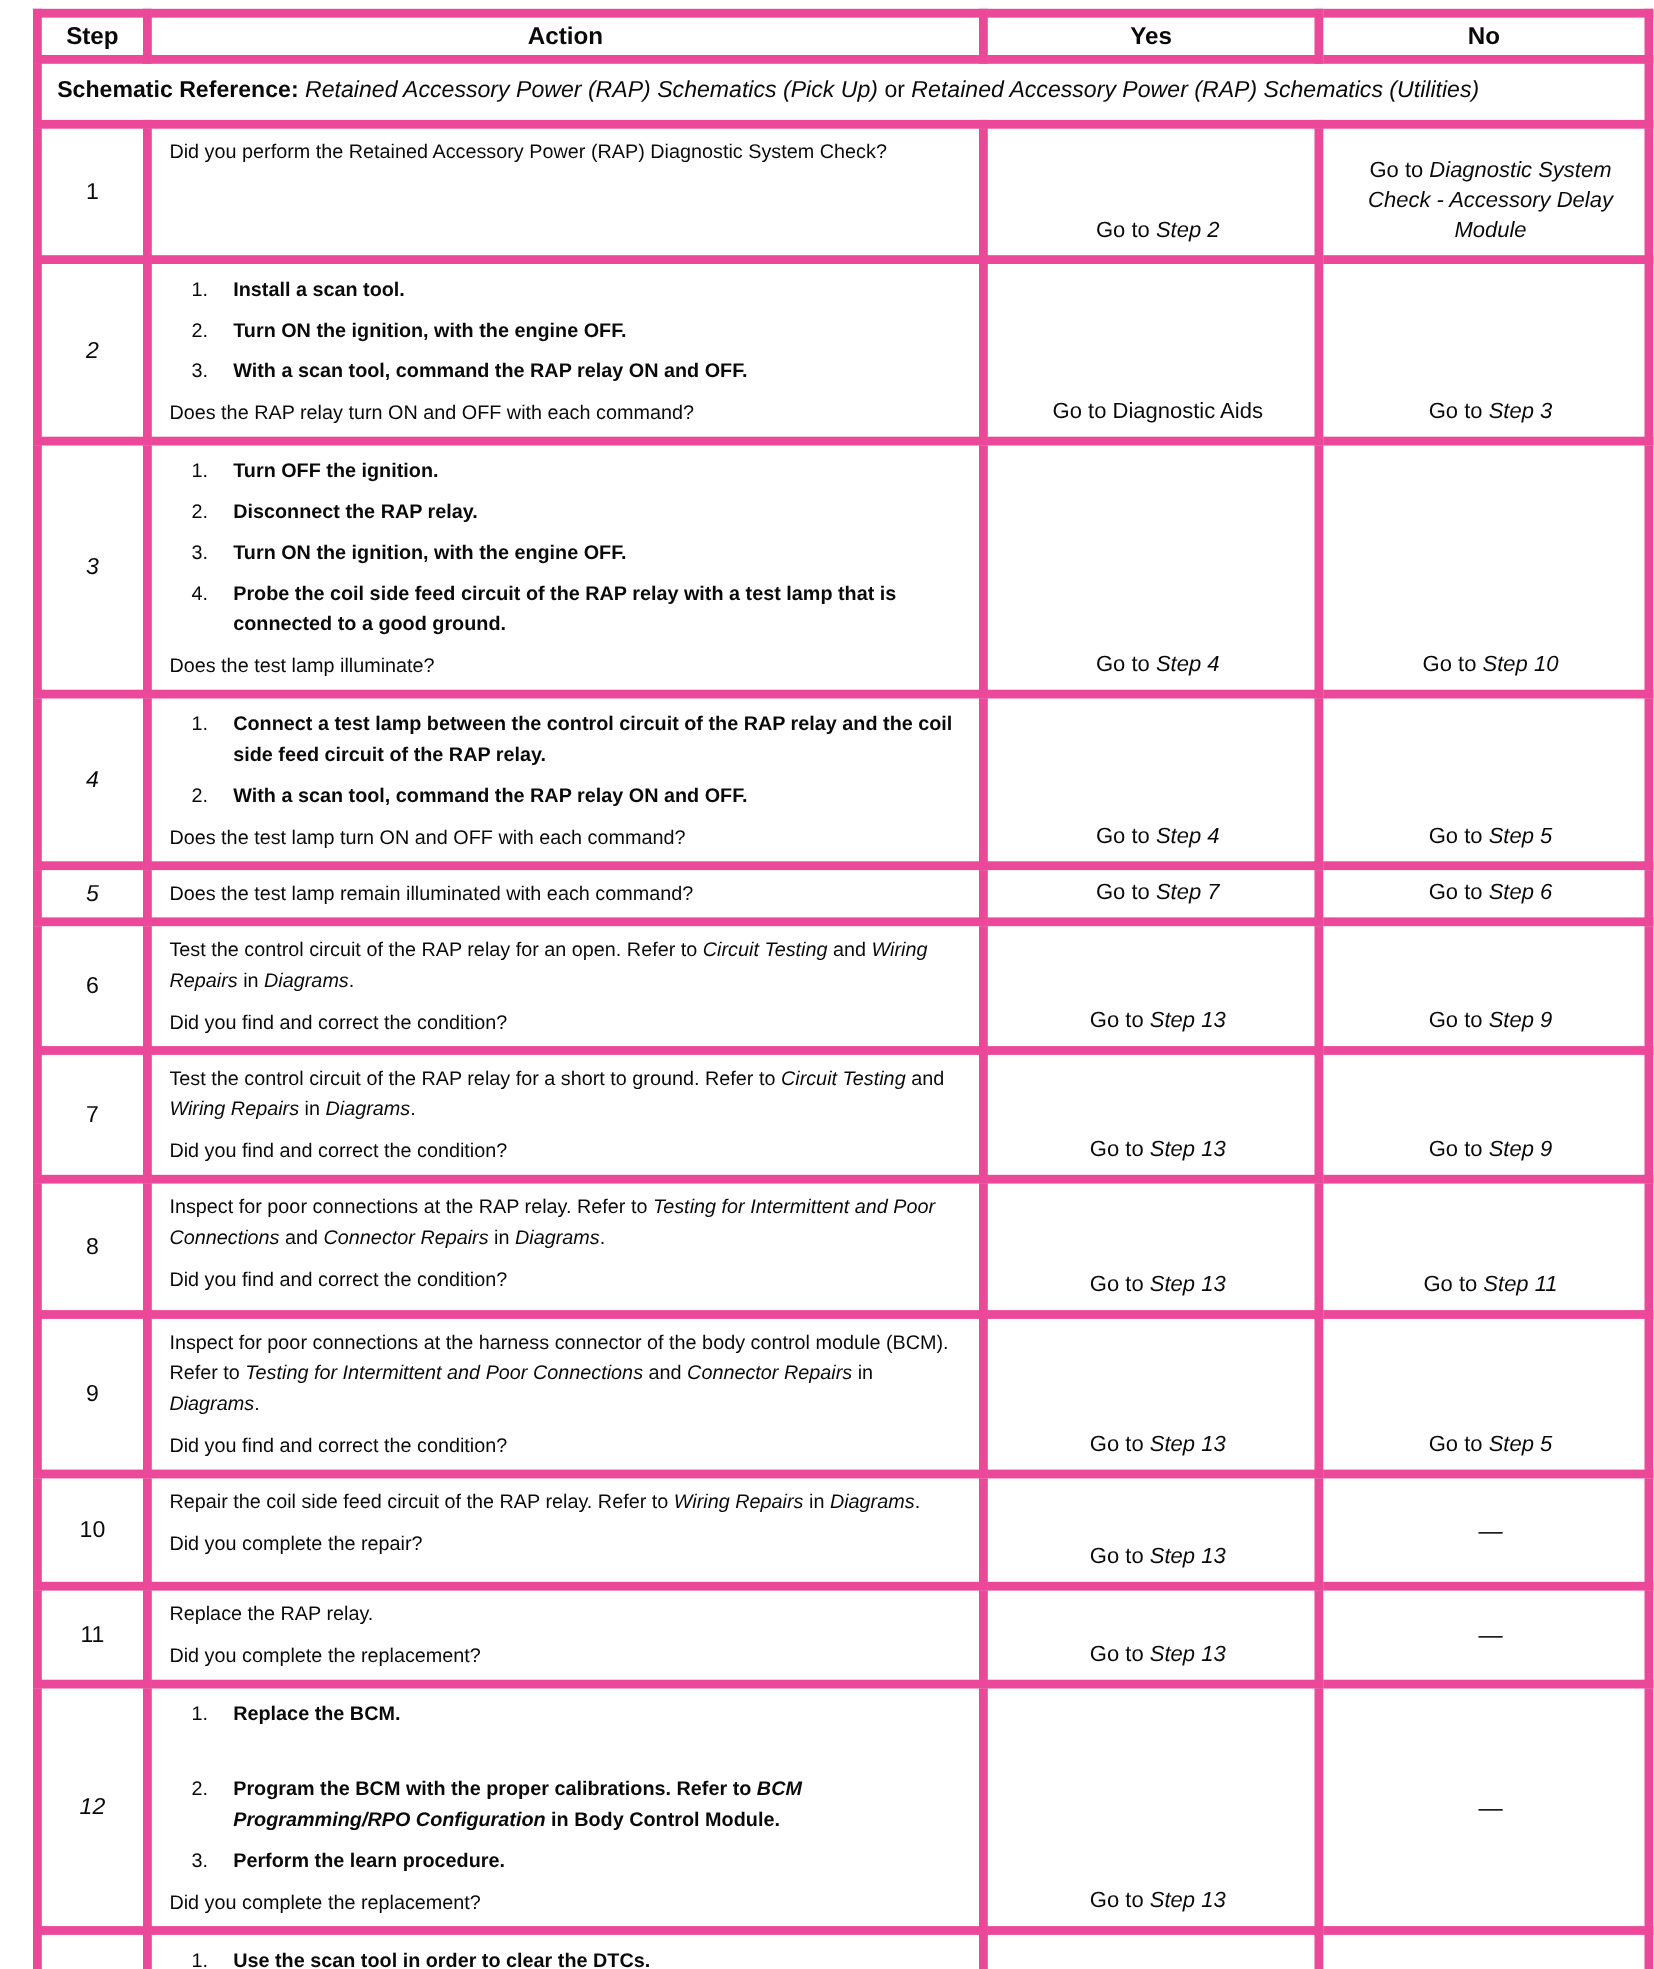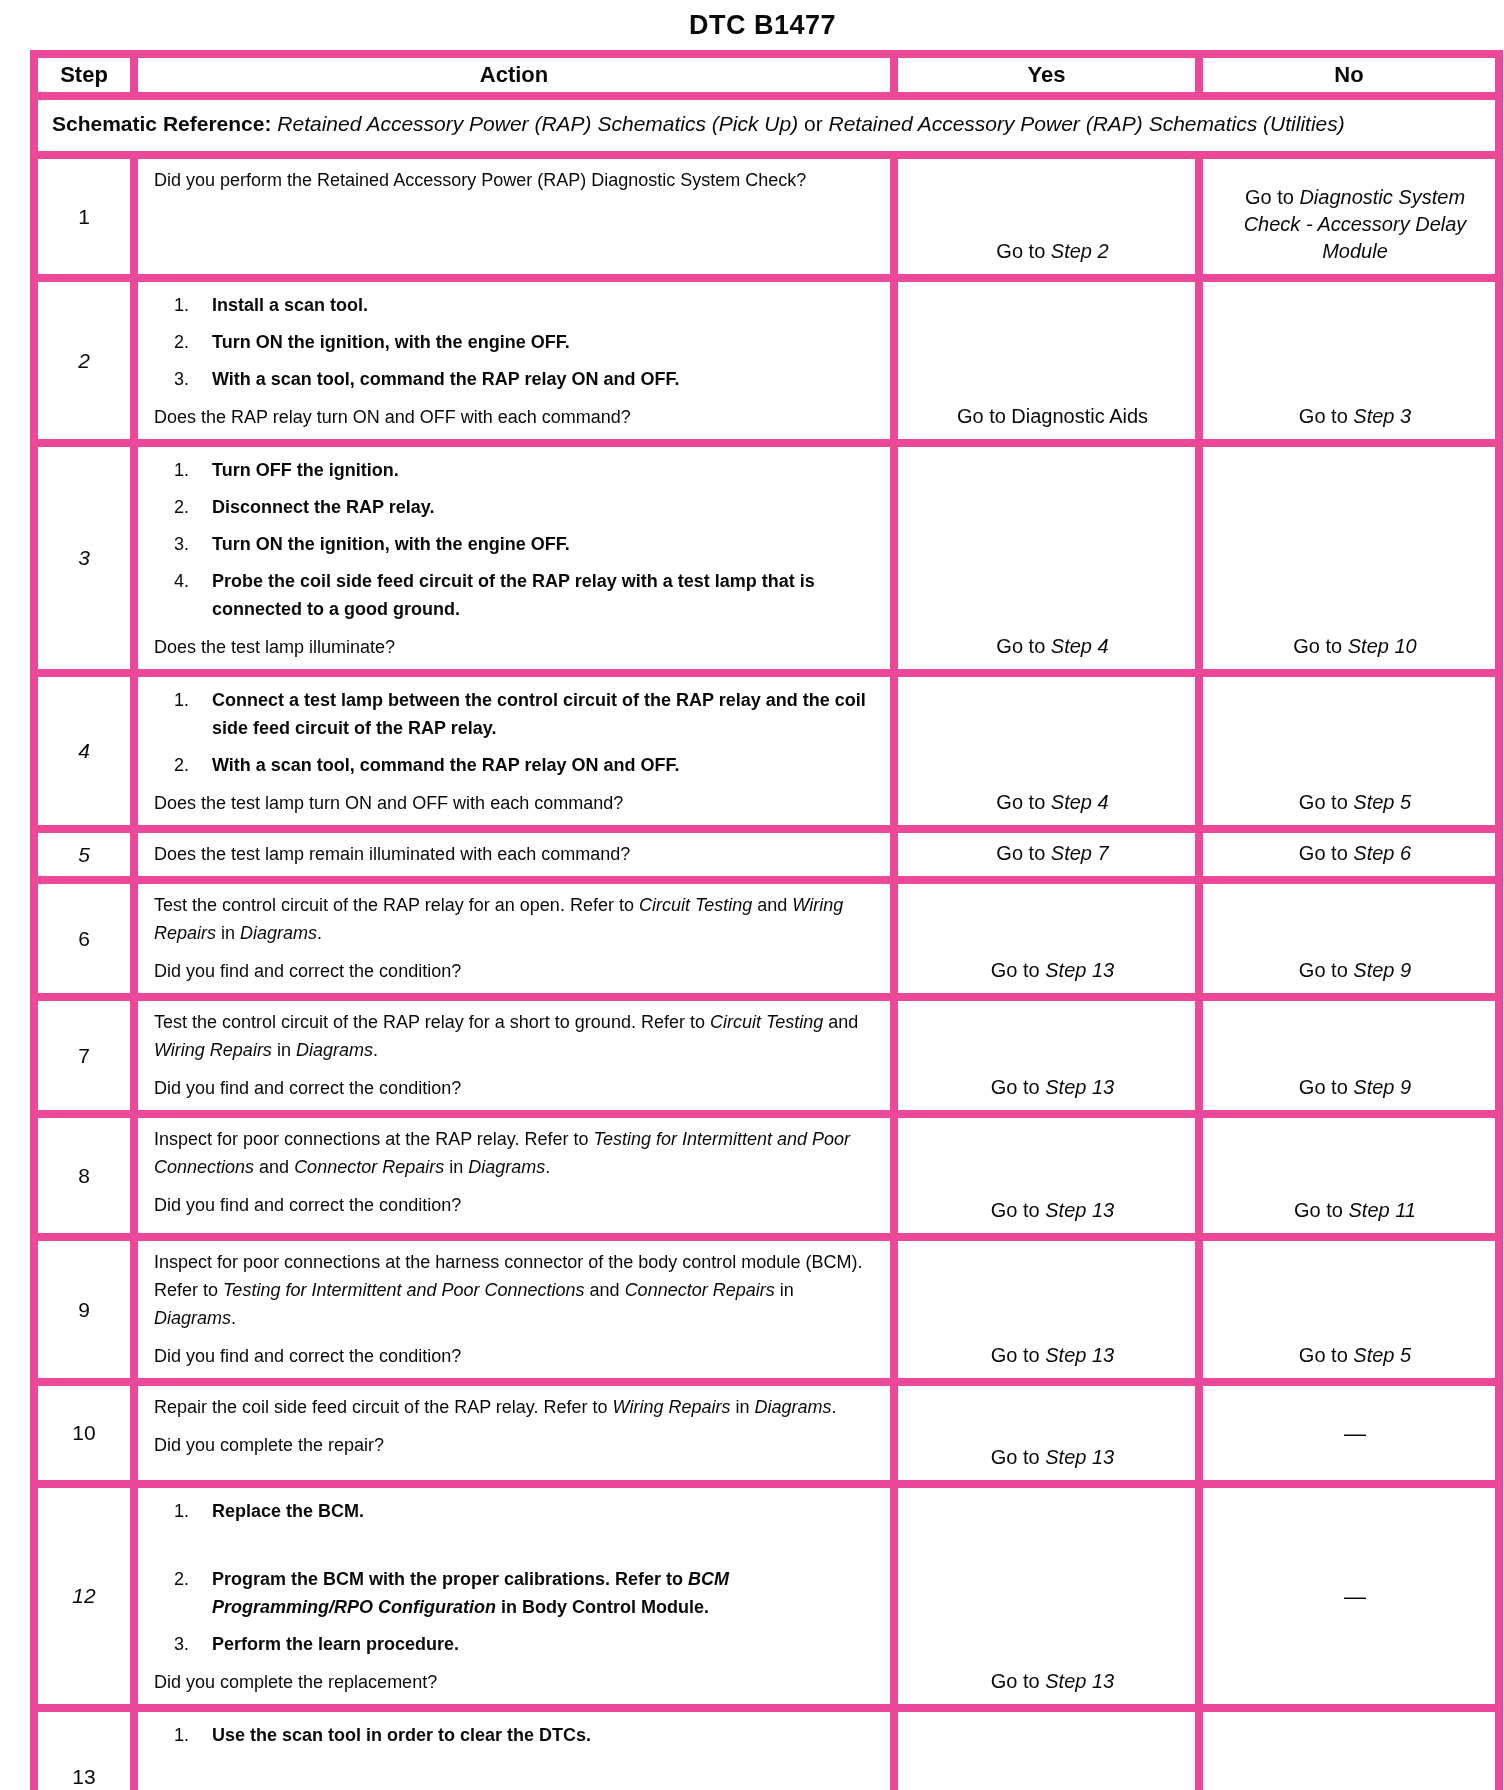--- a/index.html
+++ b/index.html
@@ -87,21 +87,20 @@
     vertical-align: middle;
     font-size: 22px;
     padding-bottom: 4px;
   }
   i { font-style: italic; }
 </style>
 </head>
 <body>
 
 <div class="page">
-  <div class="title">DTC B1477</div>
   <table class="dtc">
     <colgroup>
       <col style="width:100px">
       <col style="width:760px">
       <col style="width:305px">
       <col style="width:300px">
     </colgroup>
     <thead>
       <tr>
         <th>Step</th>
@@ -228,20 +227,29 @@
         </tr>
         <tr style="height: 102px;">
           <td class="step">10</td>
           <td class="action">
             <div class="lead"><span>Repair the coil side feed circuit of the RAP relay. Refer to </span><i>Wiring Repairs</i><span> in </span><i>Diagrams</i><span>.</span></div>
             <div class="question qgap">Did you complete the repair?</div>
           </td>
           <td class="goto"><span>Go to </span><i>Step 13</i></td>
           <td class="goto dash"><span>—</span></td>
         </tr>
+        <tr style="height: 82px;">
+          <td class="step">11</td>
+          <td class="action">
+            <div class="lead"><span>Replace the RAP relay.</span></div>
+            <div class="question qgap">Did you complete the replacement?</div>
+          </td>
+          <td class="goto"><span>Go to </span><i>Step 13</i></td>
+          <td class="goto dash"><span>—</span></td>
+        </tr>
         <tr style="height: 203px;">
           <td class="step it">12</td>
           <td class="action">
             <div class="item">
               <span class="num">1.</span>
               <span class="itext"><span>Replace the BCM.</span></span>
             </div>
             <div class="item gap">
               <span class="num">2.</span>
               <span class="itext"><span>Program the BCM with the proper calibrations. Refer to </span><i>BCM Programming/RPO Configuration</i><span> in Body Control Module.</span></span>

